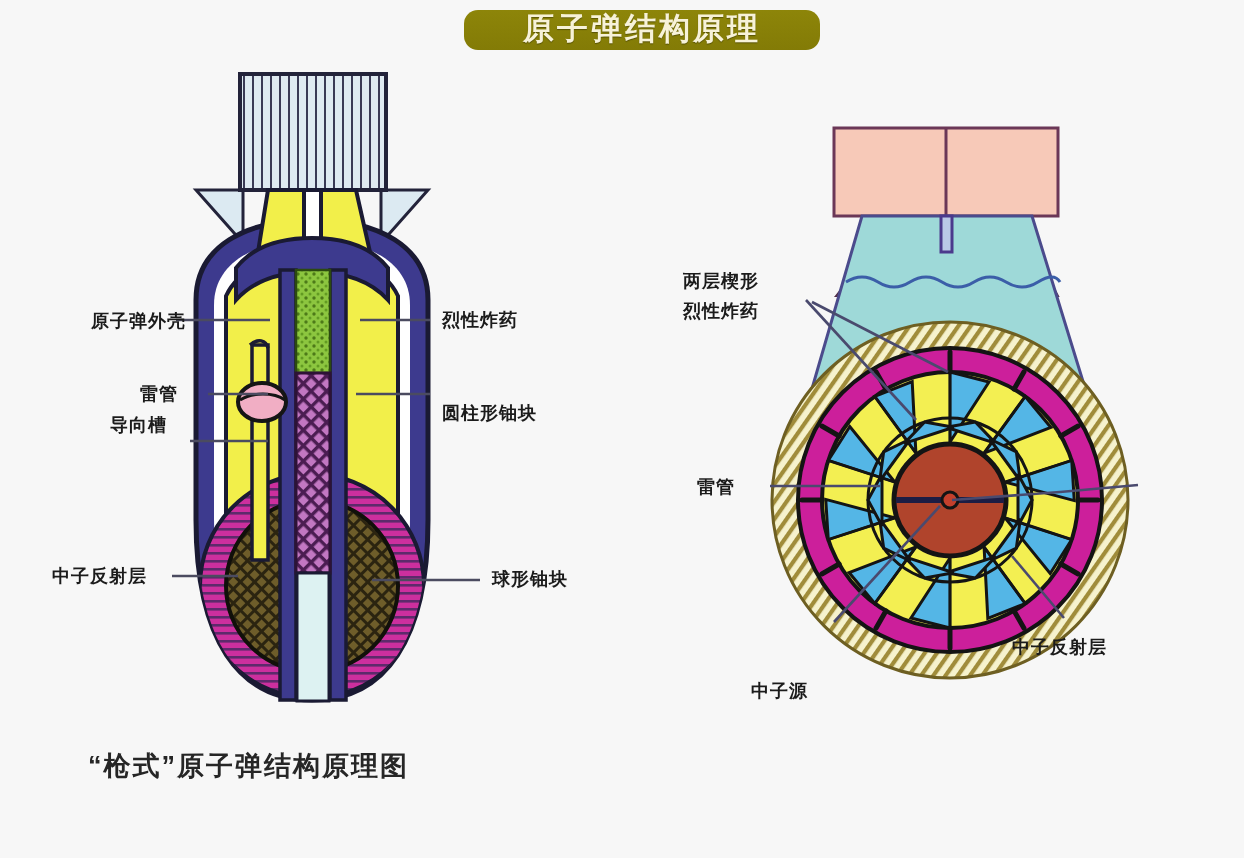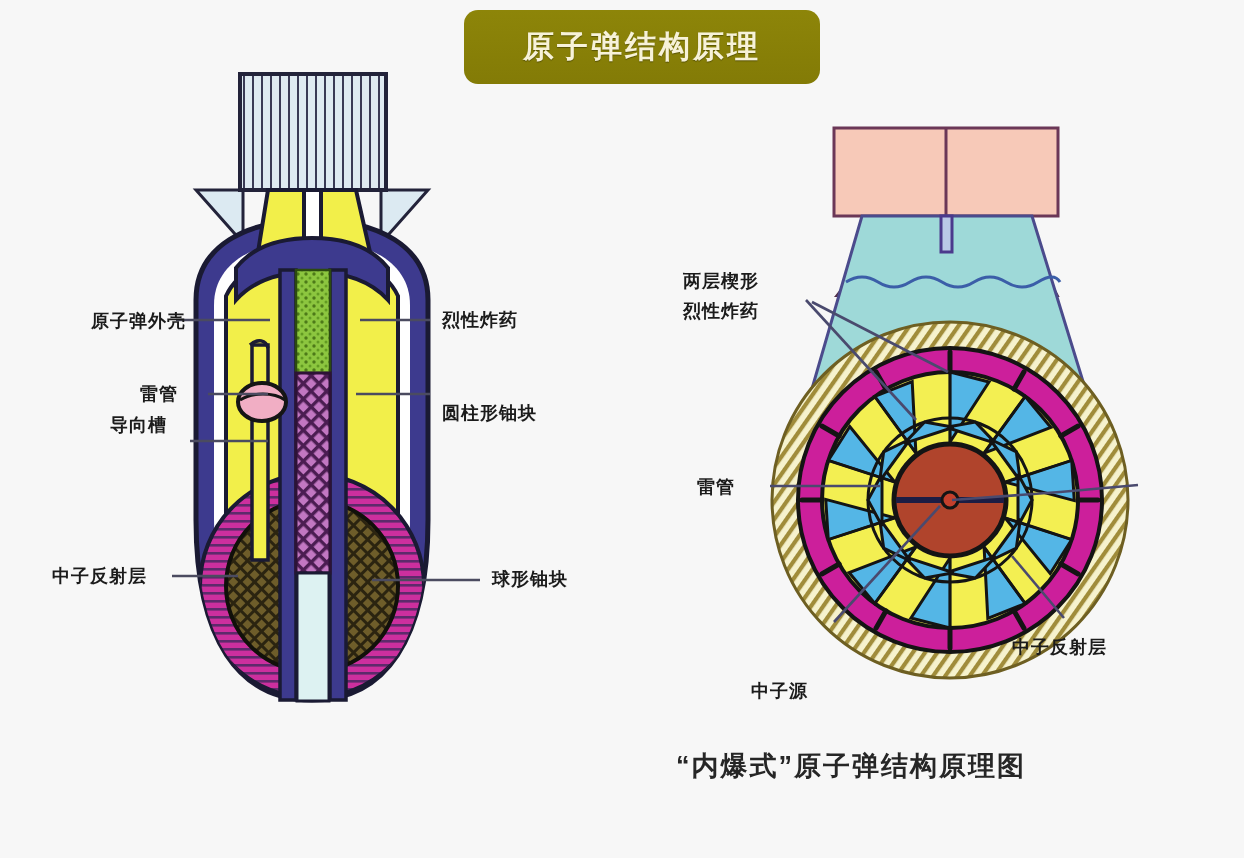--- a/index.html
+++ b/index.html
@@ -7,25 +7,25 @@
     width:1244px;height:858px;
     background:#f7f7f7;
     font-family:"Liberation Sans","DejaVu Sans",sans-serif;
     overflow:hidden;
     position:relative;
   }
   #stage{position:absolute;inset:0;}
 
   
   .title-badge{
-    position:absolute;left:464px;top:10px;width:356px;height:74px;
+    position:absolute;left:464px;top:10px;width:356px;height:40px;
     background:#8a8208;
     background:linear-gradient(180deg,#8d8509 0%,#837b06 100%);
     border-radius:14px;
-    display:flex;align-items:center;justify-content:center;
+    display:flex;align-items:flex-end;justify-content:center;
   }
   .title-badge span{
     color:#f7f2d8;font-size:31px;font-weight:bold;letter-spacing:3px;
     text-shadow:0 1px 1px rgba(0,0,0,.35);
   }
 
   
   .caption{
     position:absolute;font-size:27px;font-weight:bold;color:#262626;
     letter-spacing:2px;white-space:nowrap;
@@ -344,15 +344,15 @@
 
   <div class="lbl two" style="left:683px;top:266px;">
     <div>两层楔形</div>
     <div>烈性炸药</div>
   </div>
   <div class="lbl" style="left:697px;top:474px;">雷管</div>
   <div class="lbl" style="left:751px;top:634px;margin-top:44px;">中子源</div>
 
   <div class="lbl" style="left:1012px;top:634px;">中子反射层</div>
 
-  <div class="caption right">“内爆式”原子弹结构原理图</div>
+  <div class="caption left">“枪式”原子弹结构原理图</div>
 
 </div>
 
 </body></html>

